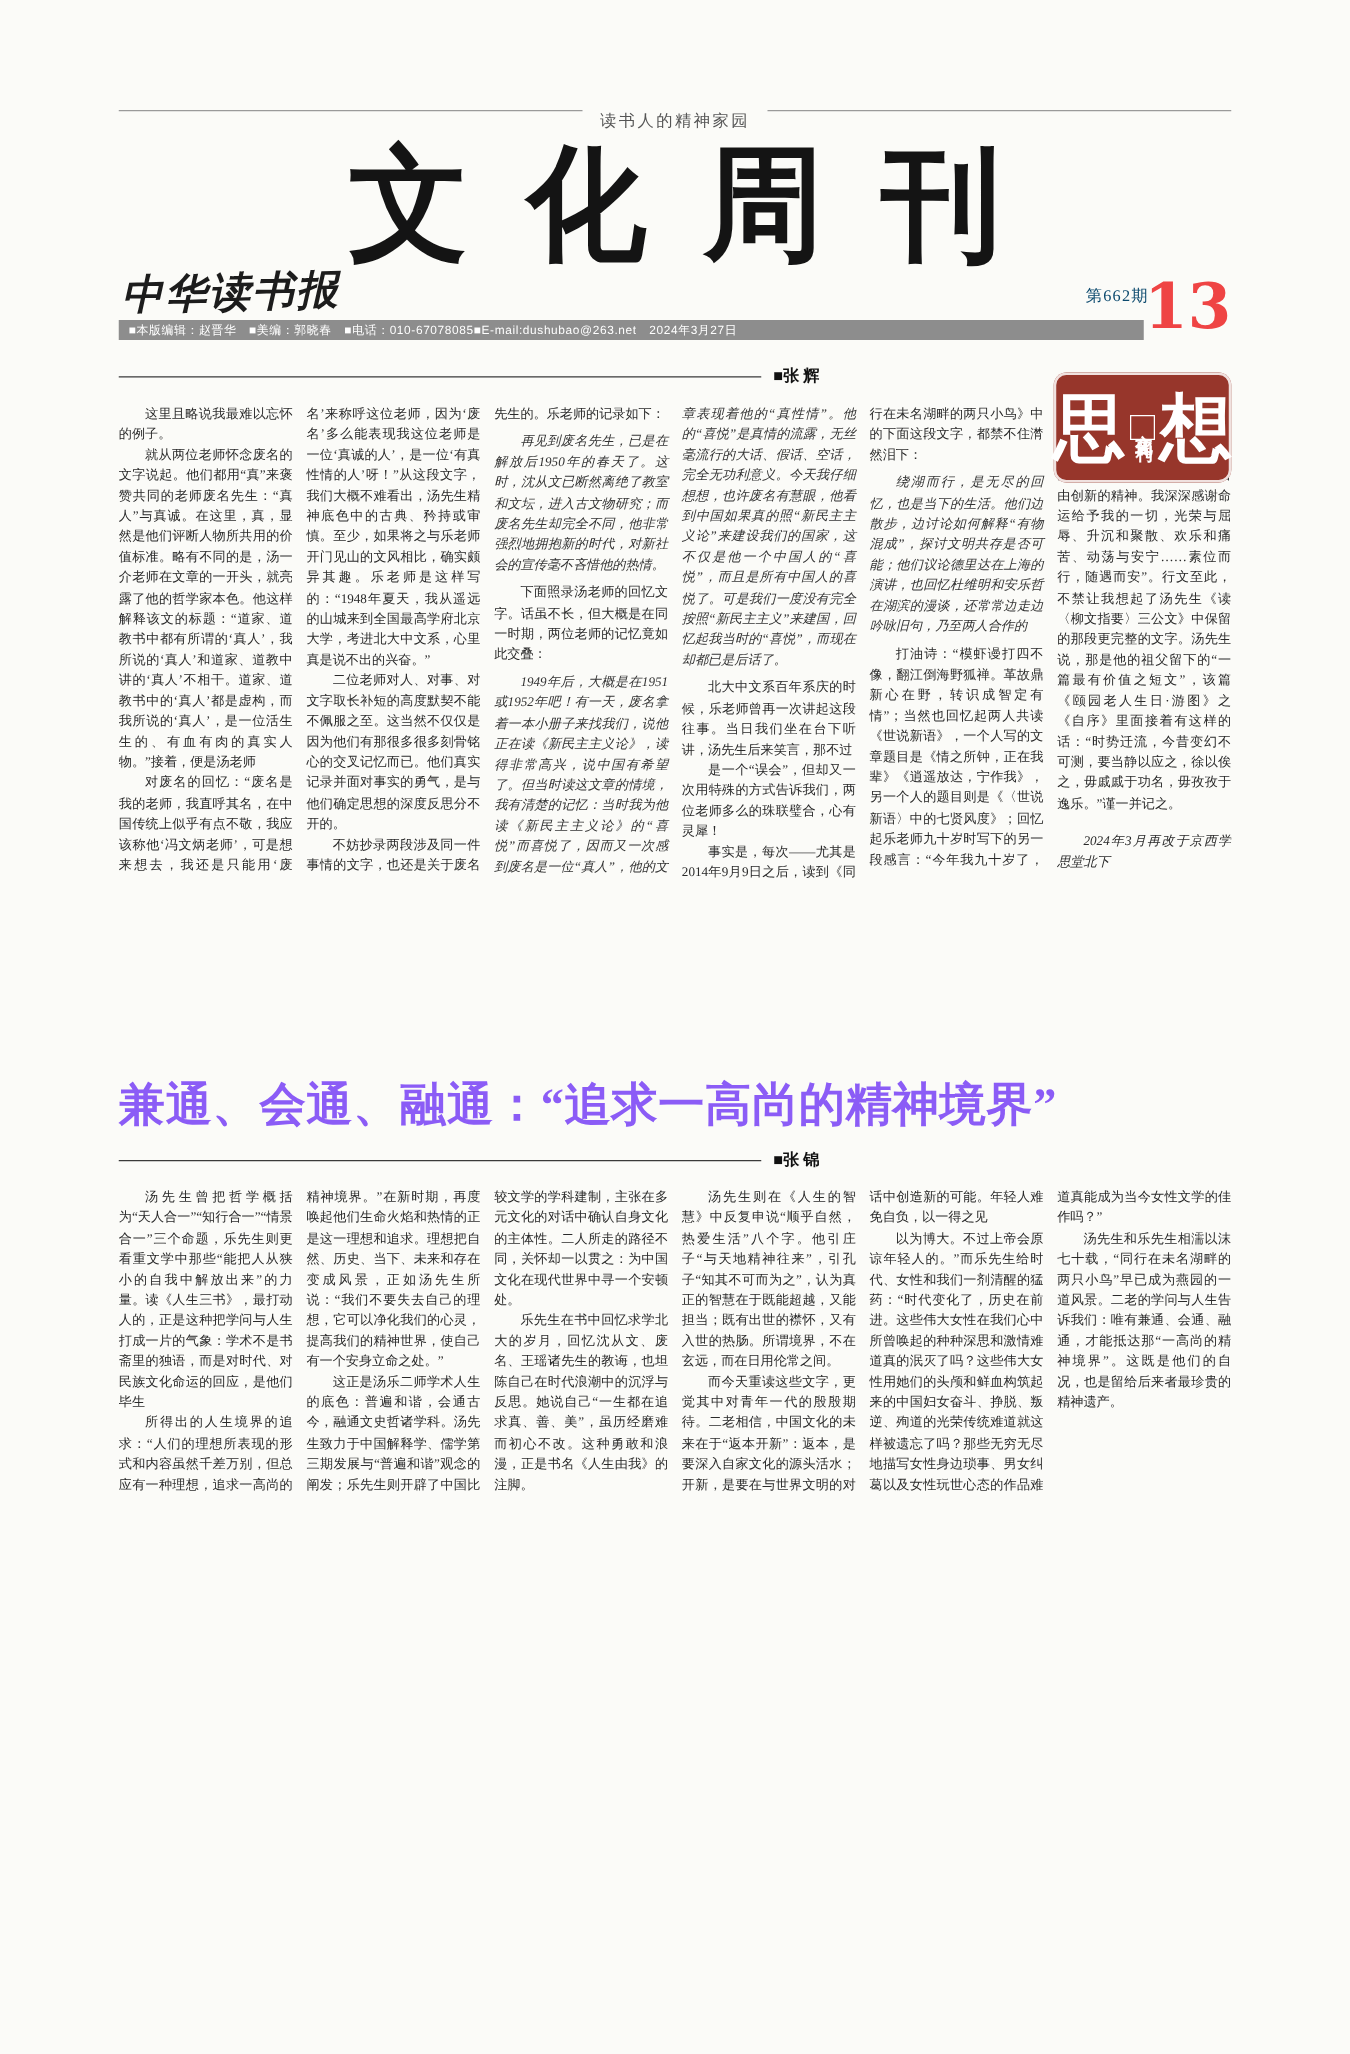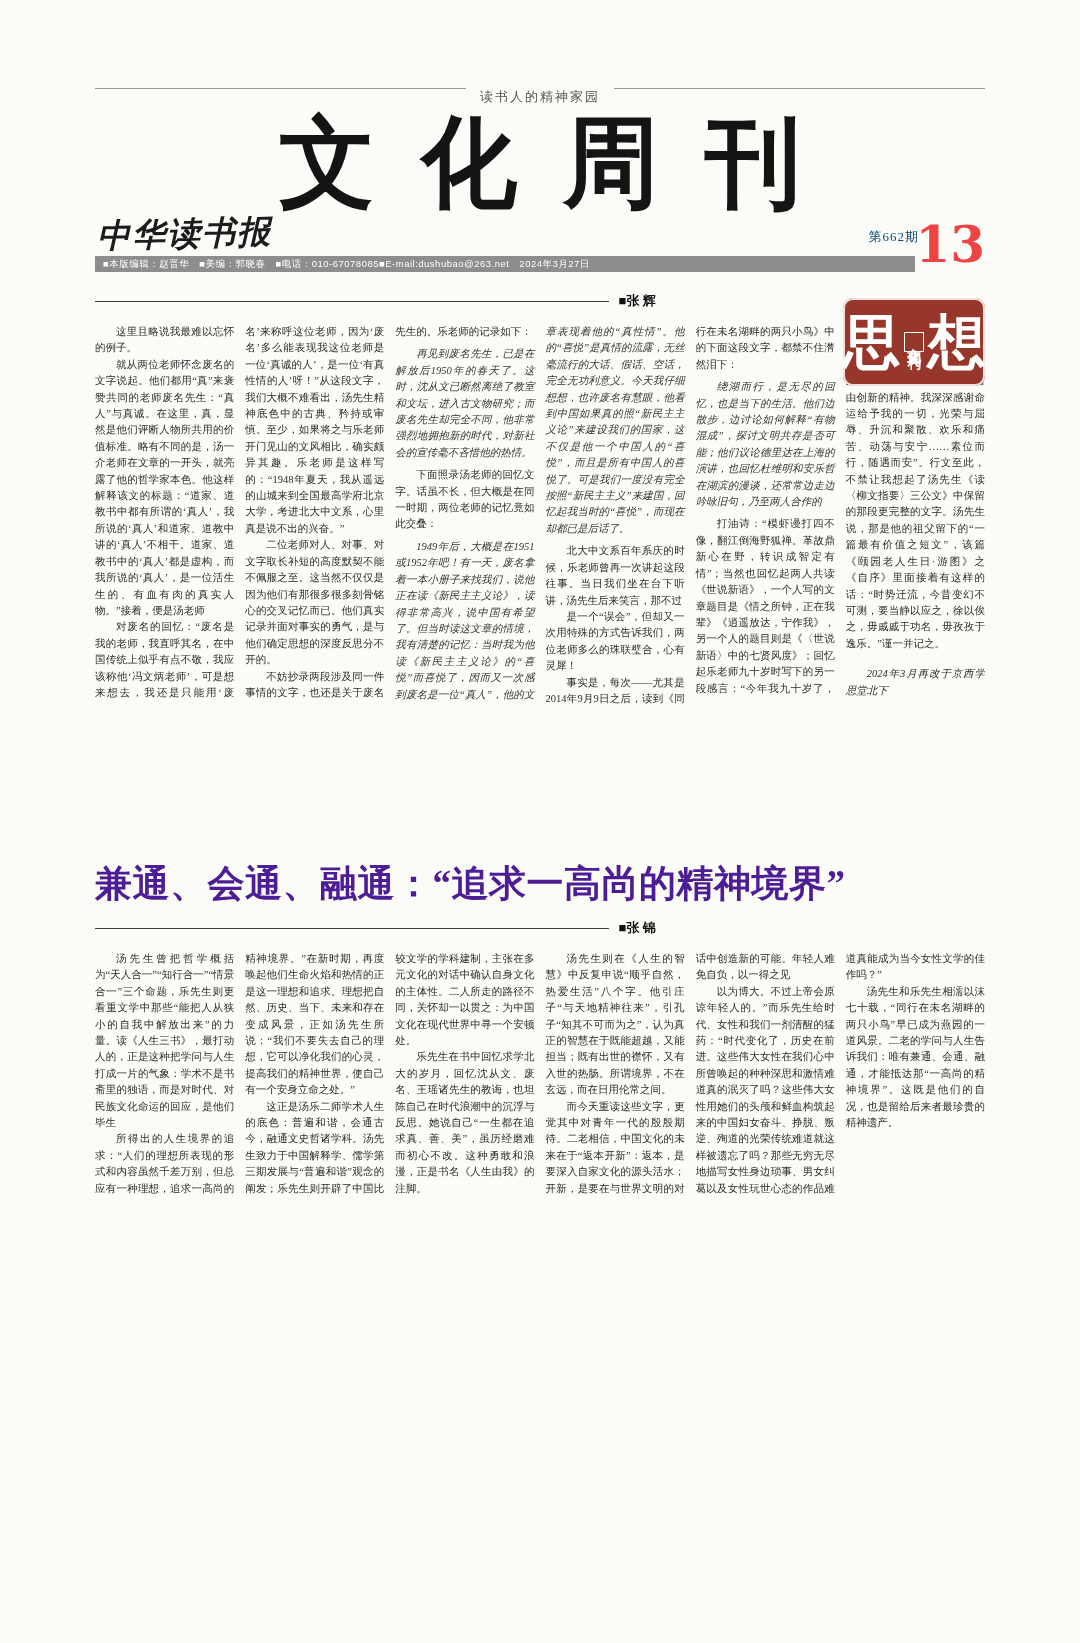--- a/index.html
+++ b/index.html
@@ -51,21 +51,21 @@
 
   .body-cols { margin-top:14px; column-gap:11px; text-align:justify;
                font-size:10.5px; line-height:16.4px; color:#2a2a2a; overflow:hidden; }
   .a1-body { column-count:6; height:515px; }
   .a2-body { column-count:6; height:598px; }
   .para { text-indent:2em; }
   .para.q { font-style:italic; color:#333; margin:6px 0; }
   .para.date { font-style:italic; margin-top:14px; }
 
   .article2 { margin-top:20px; }
-  .a2-title { font-size:37px; font-weight:bold; letter-spacing:0.5px; color:#4c1d95; white-space:nowrap; }
+  .a2-title { font-size:37px; font-weight:bold; letter-spacing:0.5px; color:#8b5cf6; white-space:nowrap; }
 </style>
 </head>
 <body>
 
 <div class="page">
 
   <div>
     <div class="tagline-row">
       <div class="rule"></div>
       <div class="tagline">读书人的精神家园</div>

